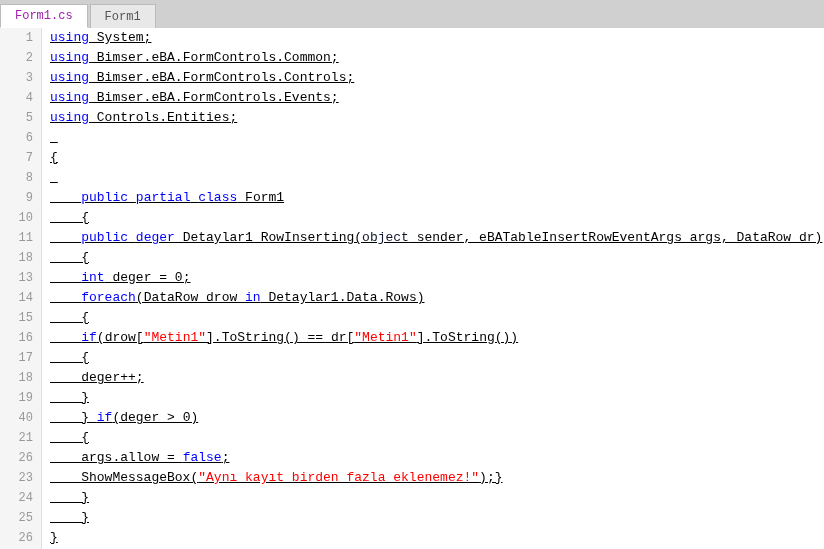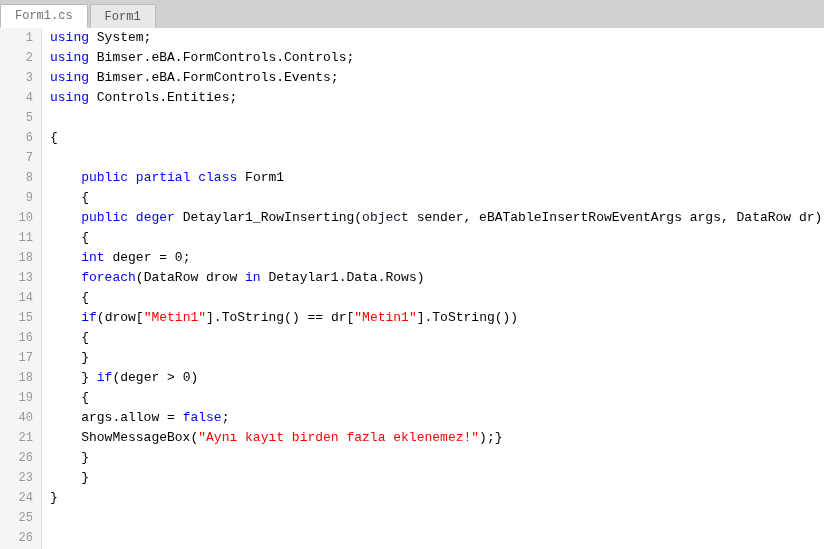--- a/index.html
+++ b/index.html
@@ -26,21 +26,21 @@
       height: 24px;
       font-size: 12px;
       cursor: pointer;
       border-top: 1px solid #bbb;
       border-left: 1px solid #bbb;
       border-right: 1px solid #bbb;
     }
 
     .tab.active {
       background: #ffffff;
-      color: #737373;
+      color: #a21caf;
       border-bottom: 1px solid #fff;
       margin-top: 9px;
     }
 
     .tab.inactive {
       background: #e8e8e8;
       color: #555;
       margin-left: 2px;
     }
 
@@ -66,20 +66,21 @@
       height: 20px;
       line-height: 20px;
       text-align: right;
       font-size: 12px;
     }
 
     .code-content {
       flex: 1;
       overflow: auto;
       padding: 0 8px;
+      text-decoration: underline;
     }
 
     .code-line {
       height: 20px;
       line-height: 20px;
       white-space: pre;
       font-size: 13px;
     }
 
     
@@ -127,20 +128,21 @@
     <div class="line-number">24</div>
     <div class="line-number">25</div>
     <div class="line-number">26</div>
     <div class="line-number">27</div>
   </div>
 
   <div class="code-content">
 
     <div class="code-line"><span class="kw-blue">using</span> System;</div>
 
+    <div class="code-line"><span class="kw-blue">using</span> Bimser.eBA.FormControls.Common;</div>
 
     <div class="code-line"><span class="kw-blue">using</span> Bimser.eBA.FormControls.Controls;</div>
 
     <div class="code-line"><span class="kw-blue">using</span> Bimser.eBA.FormControls.Events;</div>
 
     <div class="code-line"><span class="kw-blue">using</span> Controls.Entities;</div>
 
     <div class="code-line"> </div>
 
 
@@ -159,20 +161,21 @@
     <div class="code-line">    <span class="kw-blue">int</span> deger = 0;</div>
 
     <div class="code-line">    <span class="kw-blue">foreach</span>(DataRow drow <span class="kw-blue">in</span> Detaylar1.Data.Rows)</div>
 
     <div class="code-line">    {</div>
 
     <div class="code-line">    <span class="kw-blue">if</span>(drow[<span class="str-red">"Metin1"</span>].ToString() == dr[<span class="str-red">"Metin1"</span>].ToString())</div>
 
     <div class="code-line">    {</div>
 
+    <div class="code-line">    deger++;</div>
 
     <div class="code-line">    }</div>
 
     <div class="code-line">    } <span class="kw-blue">if</span>(deger &gt; 0)</div>
 
     <div class="code-line">    {</div>
 
     <div class="code-line">    args.allow = <span class="kw-blue">false</span>;</div>
 
     <div class="code-line">    ShowMessageBox(<span class="str-red">"Aynı kayıt birden fazla eklenemez!"</span>);}</div>

